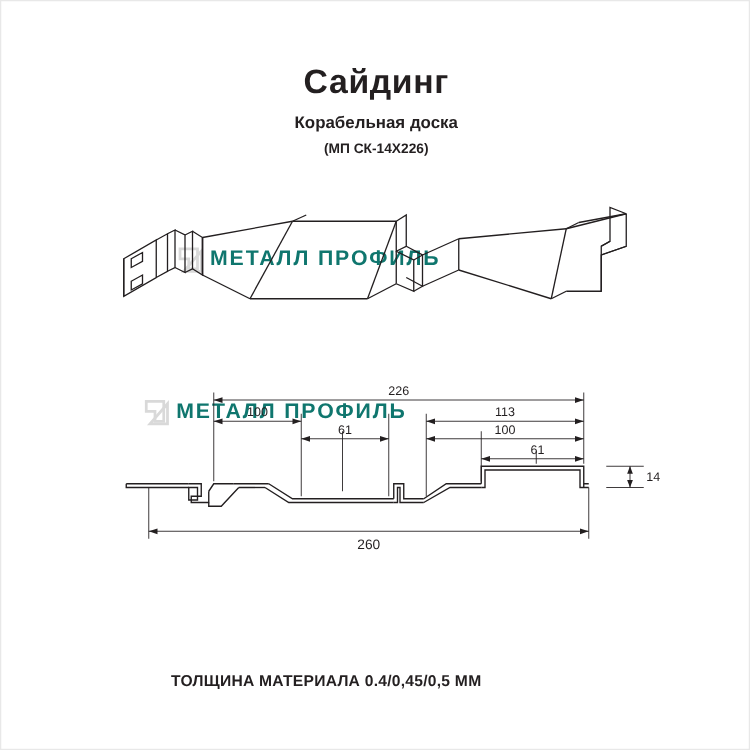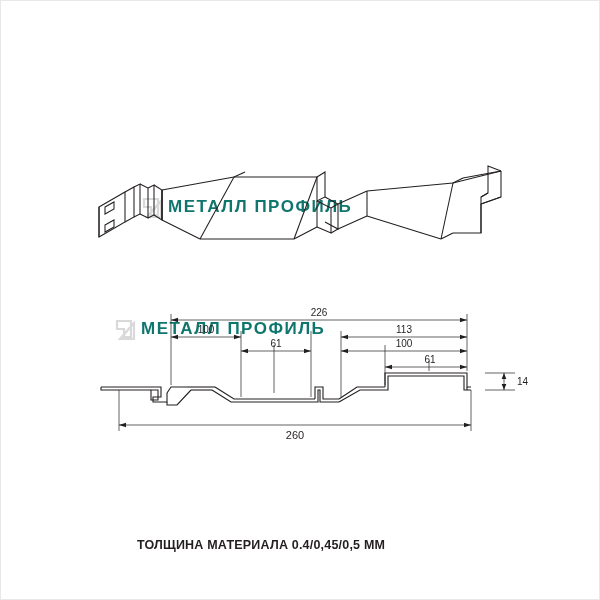--- a/index.html
+++ b/index.html
@@ -84,20 +84,25 @@
     top: 318px;
     font-size: 17px;
     letter-spacing: 1.5px;
   }
 </style>
 </head>
 <body>
 
 <div class="page">
 
+  <div class="title-block">
+    <div class="title-main">Сайдинг</div>
+    <div class="title-sub">Корабельная доска</div>
+    <div class="title-code">(МП СК-14Х226)</div>
+  </div>
 
   <div class="wm wm-1">МЕТАЛЛ ПРОФИЛЬ</div>
   <div class="wm wm-2">МЕТАЛЛ ПРОФИЛЬ</div>
 
   <svg class="drawing" viewBox="0 0 600 600">
 
     <g opacity="1">
       <polygon points="143,198 157,198 157,214 150,214 150,206 143,206" fill="none" stroke="#d9d9d9" stroke-width="2.2"></polygon>
       <polygon points="146,216 160,216 160,200" fill="none" stroke="#d9d9d9" stroke-width="2.2"></polygon>
     </g>

